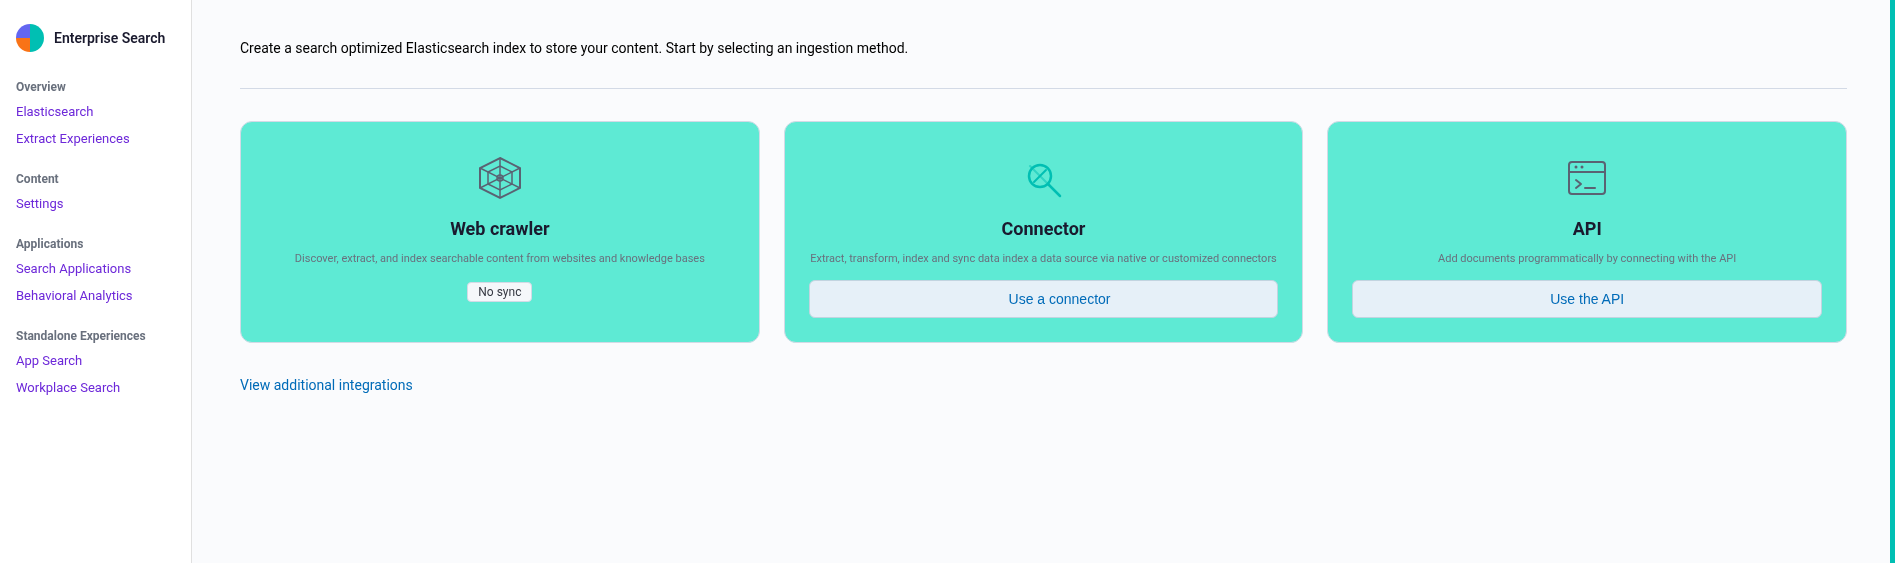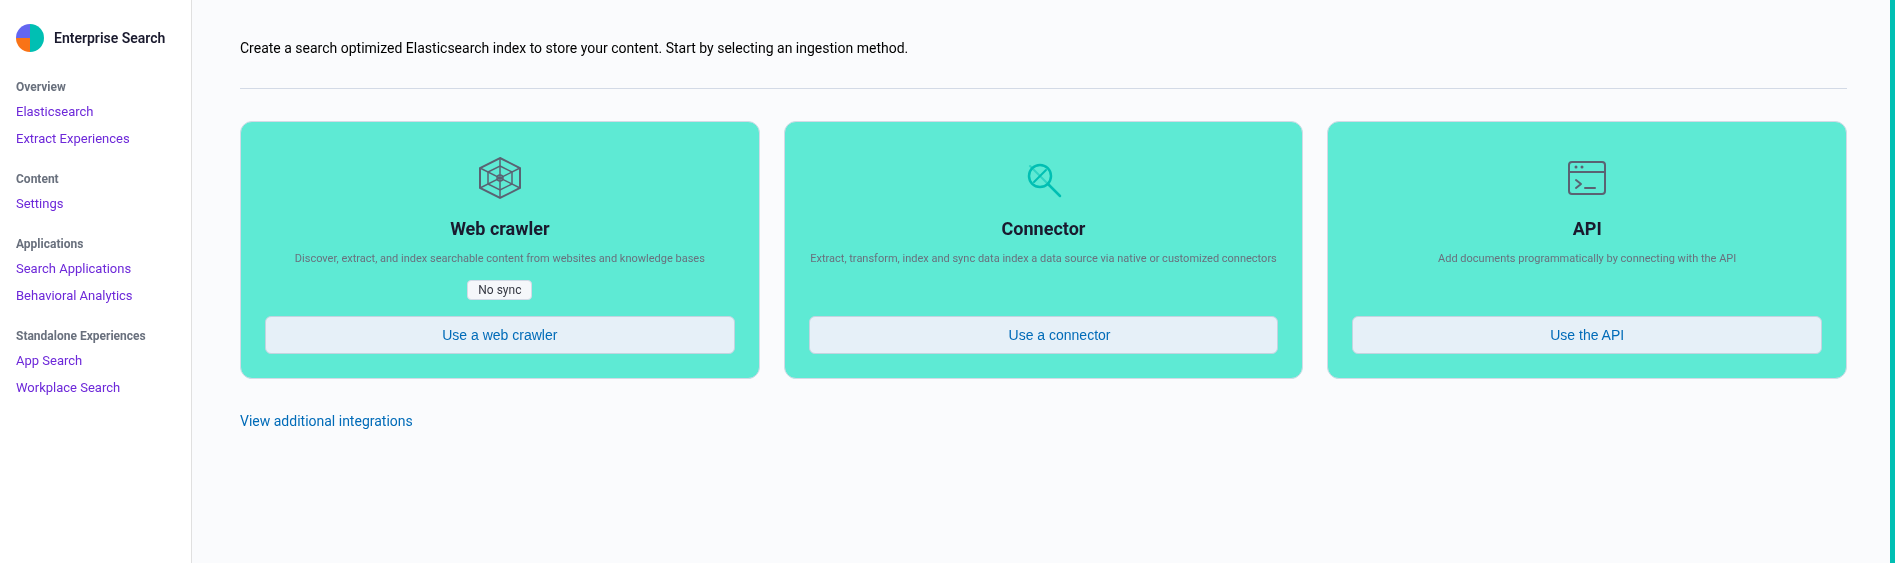--- a/index.html
+++ b/index.html
@@ -253,21 +253,20 @@
           <polygon points="24,12 36,18 36,30 24,36 12,30 12,18" stroke="#5a6272" stroke-width="1.5" fill="none"></polygon>
           <line x1="24" y1="4" x2="24" y2="44" stroke="#5a6272" stroke-width="1.5"></line>
           <line x1="4" y1="14" x2="44" y2="34" stroke="#5a6272" stroke-width="1.5"></line>
           <line x1="44" y1="14" x2="4" y2="34" stroke="#5a6272" stroke-width="1.5"></line>
           <circle cx="24" cy="24" r="3" stroke="#5a6272" stroke-width="1.5" fill="none"></circle>
         </svg>
       </div>
       <div class="card-title">Web crawler</div>
       <div class="card-description">Discover, extract, and index searchable content from websites and knowledge bases</div>
       <span class="no-code-badge">No sync</span>
-      <button class="card-button">Use a web crawler</button>
     </div>
 
     <div class="card">
       <div class="card-icon">
         <svg width="48" height="48" viewBox="0 0 48 48" fill="none" xmlns="http://www.w3.org/2000/svg">
 
           <circle cx="20" cy="22" r="11" stroke="#00bfb3" stroke-width="2.5" fill="none"></circle>
           <line x1="28" y1="30" x2="40" y2="42" stroke="#00bfb3" stroke-width="2.5" stroke-linecap="round"></line>
           <line x1="10" y1="12" x2="30" y2="32" stroke="#00bfb3" stroke-width="2" stroke-linecap="round" opacity="0.5"></line>
 

